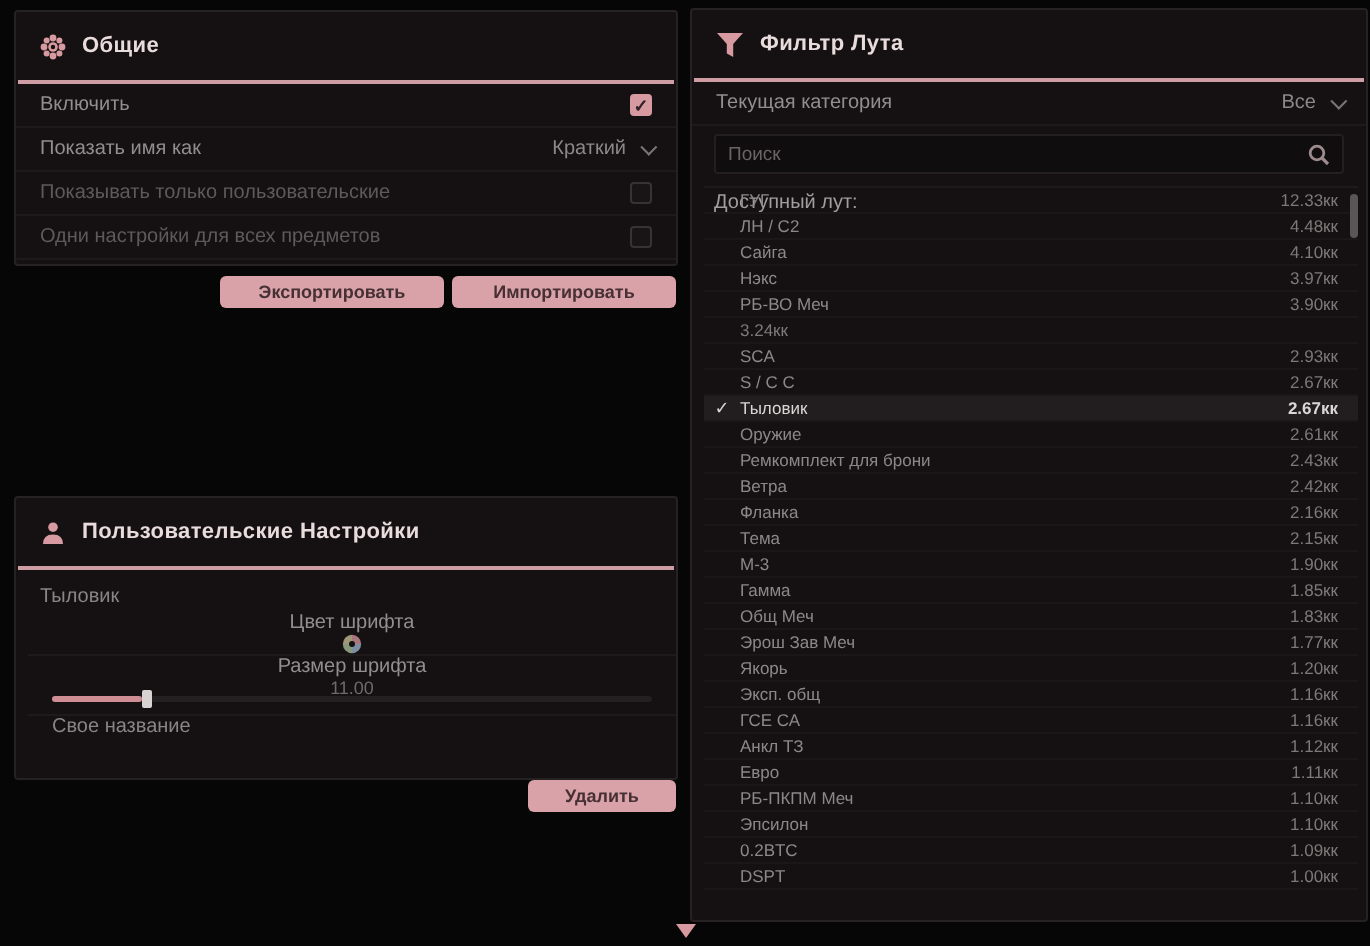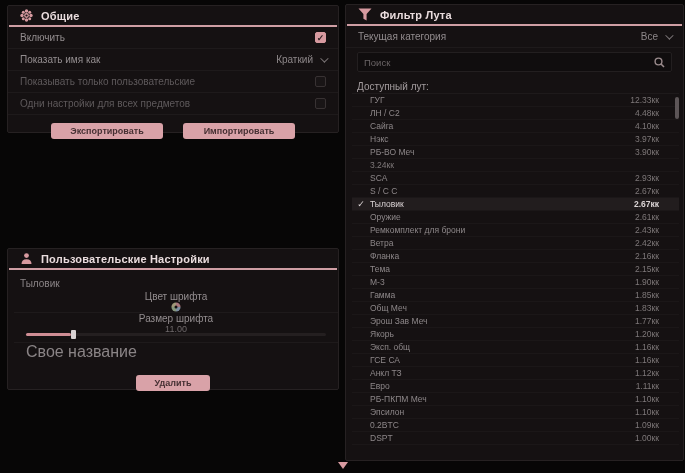--- a/index.html
+++ b/index.html
@@ -17,21 +17,21 @@
     background:#151112;
     border:1px solid #262122;
     border-radius:2px;
   }
   #panel-general { left:7px; top:5px;  width:332px; height:128px; }
   #panel-custom  { left:7px; top:248px; width:332px; height:142px; }
   #panel-filter  { left:345px; top:4px; width:339px; height:457px; }
 
   .panel-header {
     display:flex; align-items:center; gap:8px;
-    height:19px; padding:0 12px;
+    height:34px; padding:0 12px;
   }
   .panel-title { font-size:11px; font-weight:bold; color:#e9dcdd; letter-spacing:.2px; }
   .header-rule { height:2px; background:#cf9ea4; margin:0 1px; }
 
   .icon-svg { display:block; }
 
   .row {
     display:flex; align-items:center; justify-content:space-between;
     padding:0 12px; height:22px;
     border-bottom:1px solid #1e1a1b;
@@ -51,21 +51,21 @@
   .checkbox.checked { background:#d79aa0; border-color:#d79aa0; color:#332225; font-weight:bold; }
 
   
   .select { display:flex; align-items:center; gap:7px; cursor:pointer; color:#8d8789; font-size:10px; }
   .chev {
     width:6px; height:6px; border-right:1.5px solid #7b7577; border-bottom:1.5px solid #7b7577;
     transform:rotate(45deg) translateY(-2px);
   }
 
   
-  .btn-row { display:flex; justify-content:center; gap:20px; padding:8px 0 6px; }
+  .btn-row { display:flex; justify-content:flex-end; gap:4px; padding:8px 0 6px; }
   .btn {
     background:#d9a2a8; color:#463033;
     border:none; border-radius:3px;
     font-family:"Liberation Sans", sans-serif;
     font-size:9px; font-weight:bold;
     padding:3px 0; width:112px; cursor:pointer;
   }
   .btn.small { width:74px; }
 
   
@@ -74,21 +74,21 @@
   .slider-row { border-bottom:none; height:20px; }
   .slider-wrap { padding:0 12px 6px; margin-left:6px; border-bottom:1px solid #1e1a1b; }
   .slider-track { position:relative; height:3px; background:#241f20; border-radius:2px; }
   .slider-fill { position:absolute; left:0; top:0; height:3px; width:15%; background:#cf8d94; border-radius:2px; }
   .slider-thumb { position:absolute; left:15%; top:-3px; width:5px; height:9px; background:#d8d2d3; border-radius:1px; cursor:pointer; }
   .value-txt { color:#6f696b; font-size:9px; }
 
   .name-input-row { height:24px; border-bottom:none; }
   .name-input {
     width:100%; background:transparent; border:none; outline:none;
-    font-family:"Liberation Sans", sans-serif; font-size:16px; color:#b5afb0;
+    font-family:"Liberation Sans", sans-serif; font-size:10px; color:#b5afb0;
   }
   .name-input::placeholder { color:#8a8486; }
 
   
   .search-row {
     margin:4px 11px 2px; height:20px;
     background:#100d0e; border:1px solid #231f20; border-radius:2px;
     display:flex; align-items:center; justify-content:space-between; padding:0 6px;gap:36px;
   }
   .search-input {
@@ -102,21 +102,21 @@
     position:absolute; left:6px; right:4px; top:88px; bottom:4px;
     overflow:hidden; border-top:1px solid #1e1a1b;
   }
   .loot-row {
     display:flex; align-items:center; height:13px;
     border-bottom:1px solid #1b1718;
     font-size:8.5px; color:#8d8789; cursor:pointer;
   }
   .loot-row .check { width:18px; text-align:center; color:transparent; font-size:9px; flex:0 0 18px; }
   .loot-row .nm { flex:1; overflow:hidden; white-space:nowrap; }
-  .loot-row .val { flex:0 0 auto; padding-right:20px; color:#7e7879; }
+  .loot-row .val { flex:0 0 auto; padding-right:10px; color:#7e7879; }
   .loot-row.checked { background:#221d1e; color:#dcd5d6; }
   .loot-row.checked .check { color:#dcd5d6; }
   .loot-row.checked .val { color:#dcd5d6; font-weight:bold; }
 
   .scroll-thumb {
     position:absolute; right:0; top:3px; width:4px; height:22px;
     background:#5c5557; border-radius:2px; cursor:pointer;
   }
 
   .collapse-arrow {

